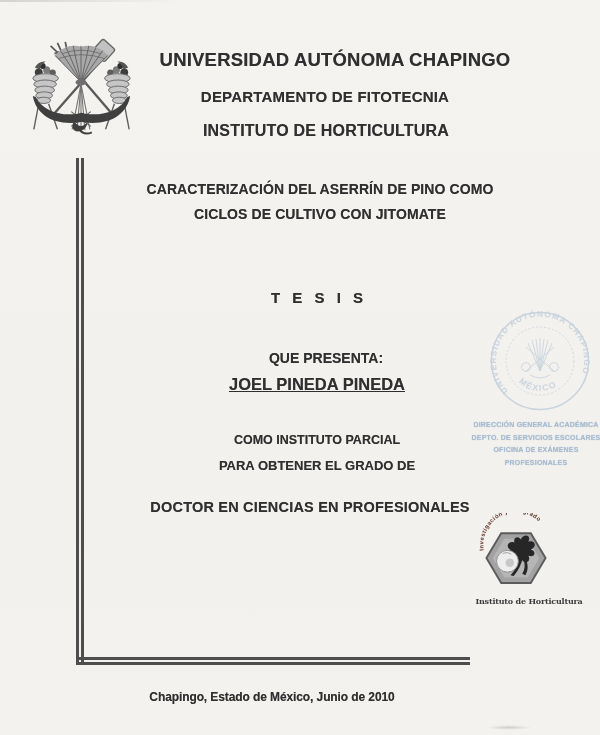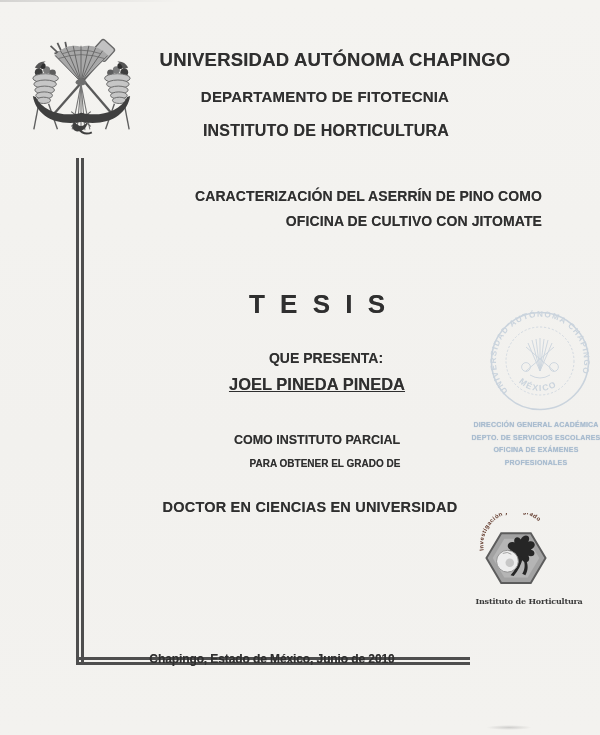--- a/index.html
+++ b/index.html
@@ -14,28 +14,28 @@
   .ctr{text-align:center;}
   .ink{color:#2f2f2f;font-weight:bold;text-shadow:0 0 .5px rgba(45,45,45,.55);}
   
   .hdr1{left:110px;top:49px;width:450px;font-size:18.5px;letter-spacing:.2px;}
   .hdr2{left:100px;top:88px;width:450px;font-size:15px;letter-spacing:.2px;text-align:center;}
   .hdr3{left:101px;top:122px;width:450px;font-size:16px;letter-spacing:.2px;}
   
   .border-vert{left:76px;top:158px;height:506px;width:0;border-left:8px double #4e4e4e;}
   .border-horiz{left:76px;top:657px;width:394px;height:0;border-top:8px double #4e4e4e;}
   
-  .title-block{left:98px;top:184px;width:444px;font-size:14px;line-height:25.4px;letter-spacing:.1px;text-align:right;}
-  .tesis{left:97px;top:289px;width:444px;font-size:26px;letter-spacing:4px;}
+  .title-block{left:98px;top:177px;width:444px;font-size:14px;line-height:25.4px;letter-spacing:.1px;}
+  .tesis{left:97px;top:289px;width:444px;font-size:15px;letter-spacing:4px;}
   .presenta{left:106px;top:350px;width:440px;font-size:14px;}
   .author{left:97px;top:375px;width:440px;font-size:16.5px;text-decoration:underline;}
   .req1{left:97px;top:433px;width:440px;font-size:12.5px;}
-  .req2{left:105px;top:458px;width:440px;font-size:10px;}
+  .req2{left:97px;top:458px;width:440px;font-size:13px;}
   .degree{left:90px;top:499px;width:440px;font-size:14.5px;letter-spacing:.2px;}
-  .footer-line{left:72px;top:652px;width:400px;font-size:12px;letter-spacing:-0.1px;}
+  .footer-line{left:72px;top:690px;width:400px;font-size:12px;letter-spacing:-0.1px;}
   
   .seal{left:488px;top:308px;opacity:.62;}
   .stamp-text{left:466px;top:419px;width:140px;font-size:7px;line-height:12.6px;
     font-weight:bold;color:#a9bccf;letter-spacing:.2px;text-align:center;
     text-shadow:0 0 1px rgba(170,190,210,.8);}
   
   .hexlogo{left:477px;top:513px;}
   .hexcap{left:473px;top:596px;width:112px;font-family:"DejaVu Serif",serif;
     font-weight:bold;font-size:8px;color:#3b3b3b;text-align:center;letter-spacing:-.2px;}
   
@@ -124,29 +124,29 @@
 
 <div class="abs ctr ink hdr1">UNIVERSIDAD AUTÓNOMA CHAPINGO</div>
 <div class="abs ctr ink hdr2">DEPARTAMENTO DE FITOTECNIA</div>
 <div class="abs ctr ink hdr3">INSTITUTO DE HORTICULTURA</div>
 
 <div class="abs border-vert"></div>
 <div class="abs border-horiz"></div>
 
 <div class="abs ctr ink title-block">
   <div>CARACTERIZACIÓN DEL ASERRÍN DE PINO COMO</div>
-  <div>OFICINA DE CULTIVO CON JITOMATE</div>
+  <div>CICLOS DE CULTIVO CON JITOMATE</div>
 </div>
 
 <div class="abs ctr ink tesis">T E S I S</div>
 <div class="abs ctr ink presenta">QUE PRESENTA:</div>
 <div class="abs ctr ink author">JOEL PINEDA PINEDA</div>
 <div class="abs ctr ink req1">COMO INSTITUTO PARCIAL</div>
 <div class="abs ctr ink req2">PARA OBTENER EL GRADO DE</div>
-<div class="abs ctr ink degree">DOCTOR EN CIENCIAS EN UNIVERSIDAD</div>
+<div class="abs ctr ink degree">DOCTOR EN CIENCIAS EN PROFESIONALES</div>
 
 <svg class="abs seal" width="104" height="106" viewBox="0 0 104 104">
   <g stroke="#b2c2d3" fill="none">
     <circle cx="52" cy="52" r="48.5" stroke-width="1.6"></circle>
     <circle cx="52" cy="52" r="34" stroke-width=".8" stroke-dasharray="2.2,1.8"></circle>
 
     <g stroke-width=".9">
       <path d="M52,62 L40,34"></path>
         <path d="M52,62 L44,31"></path>
         <path d="M52,62 L48,30"></path>

